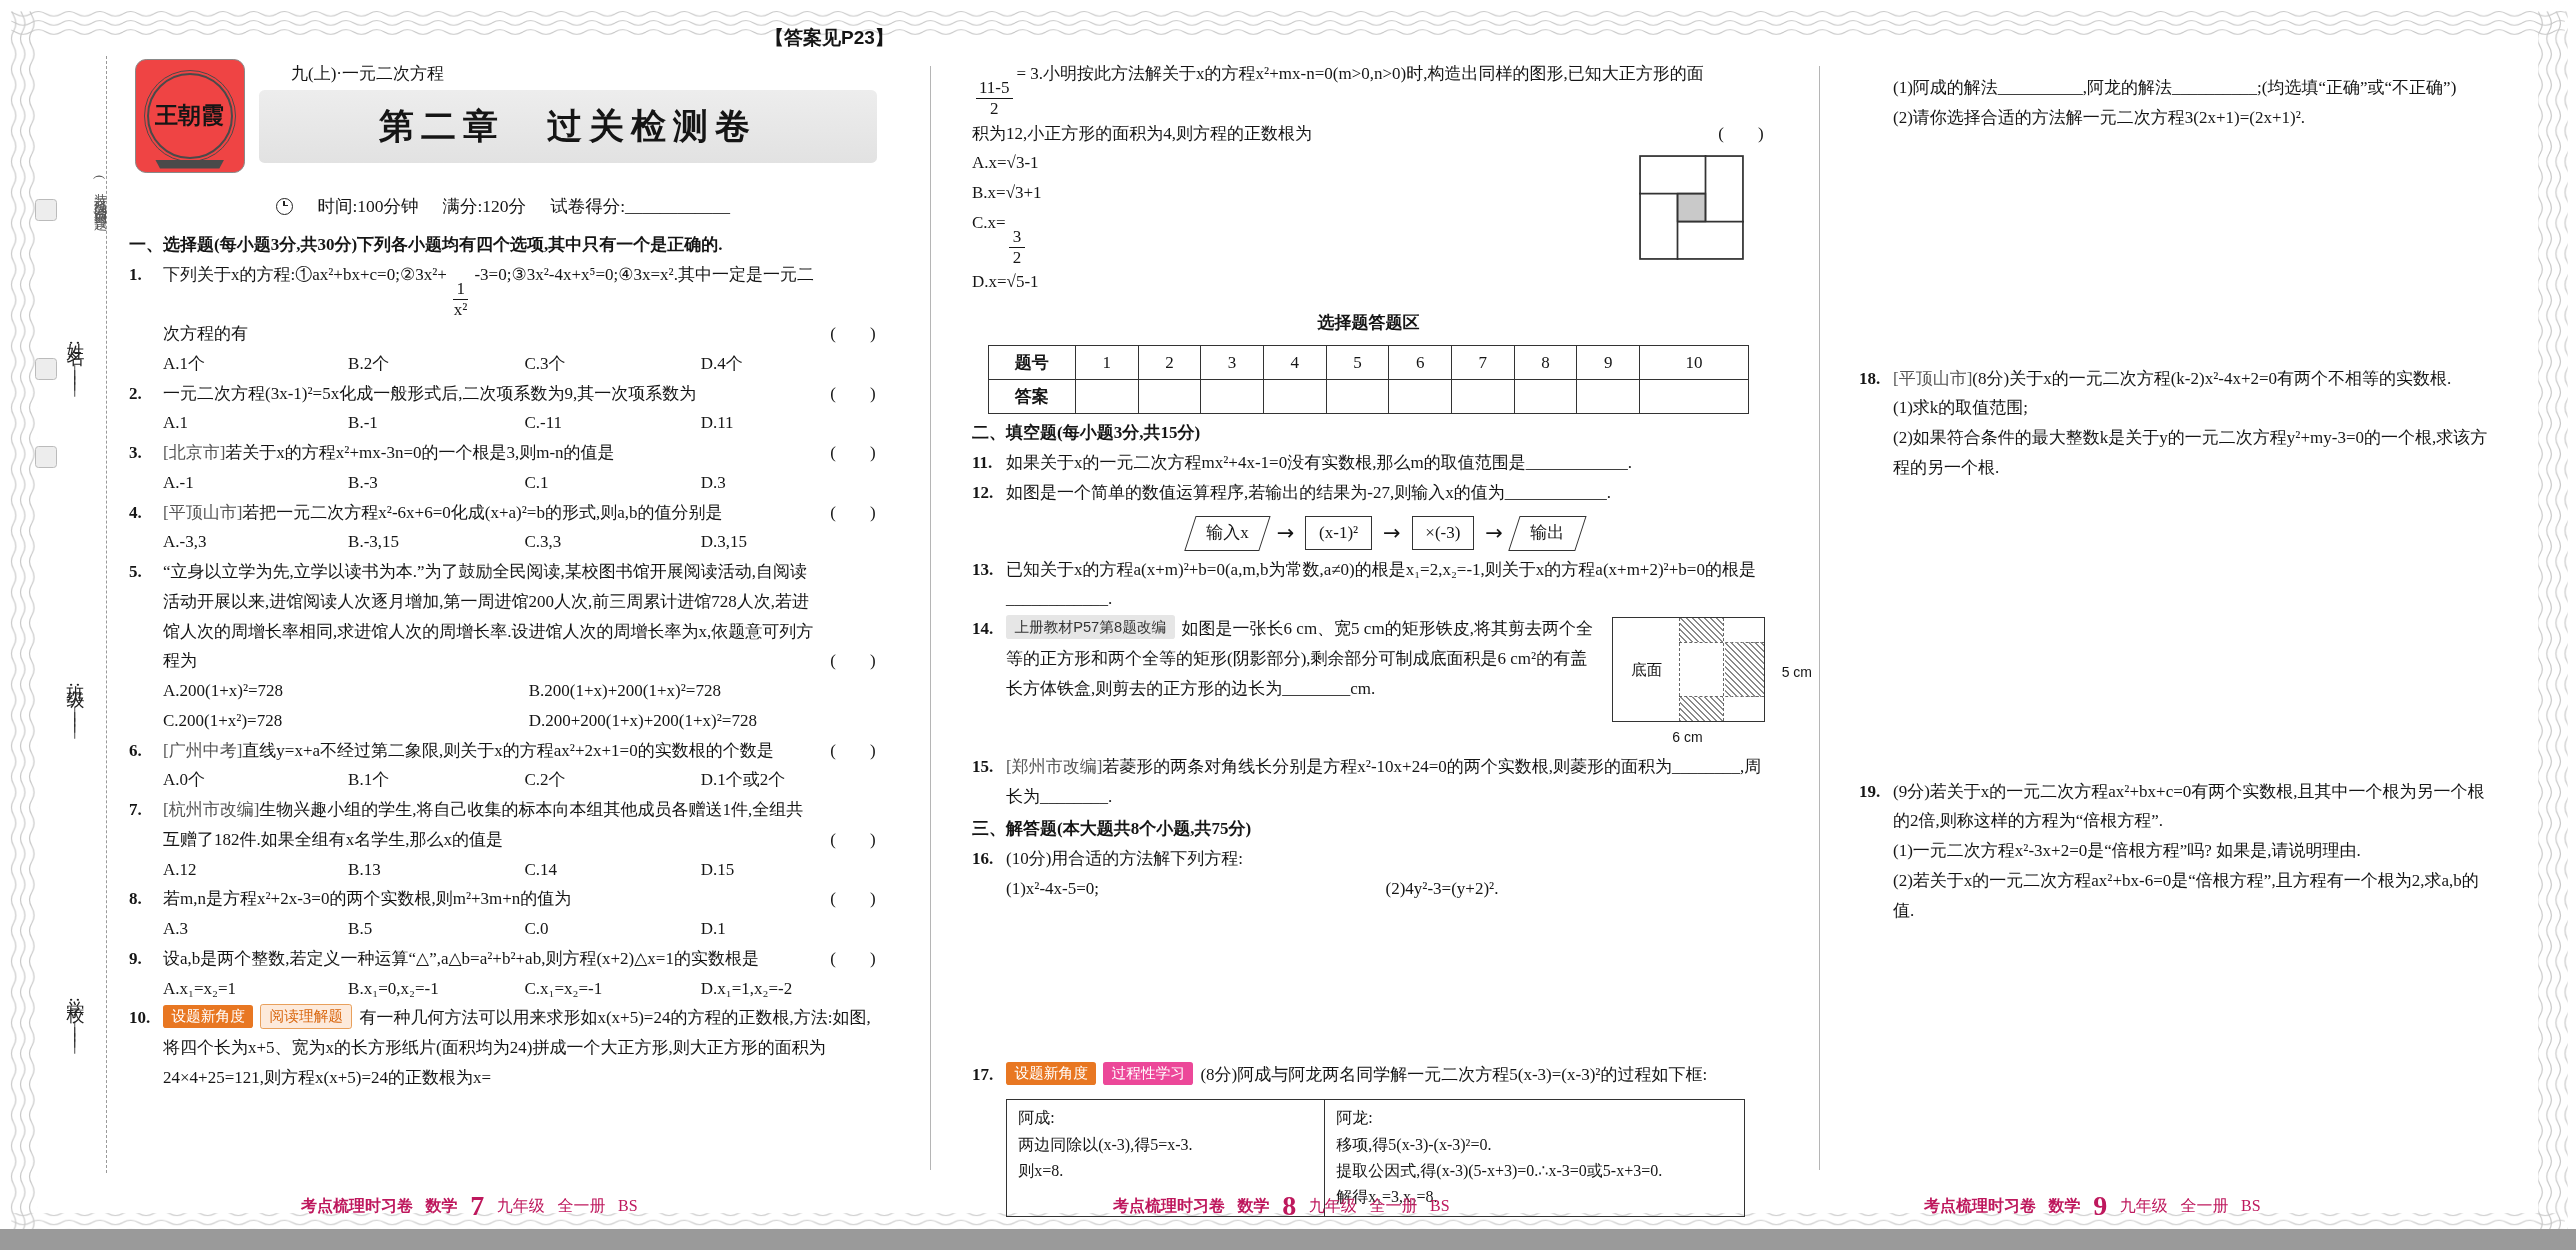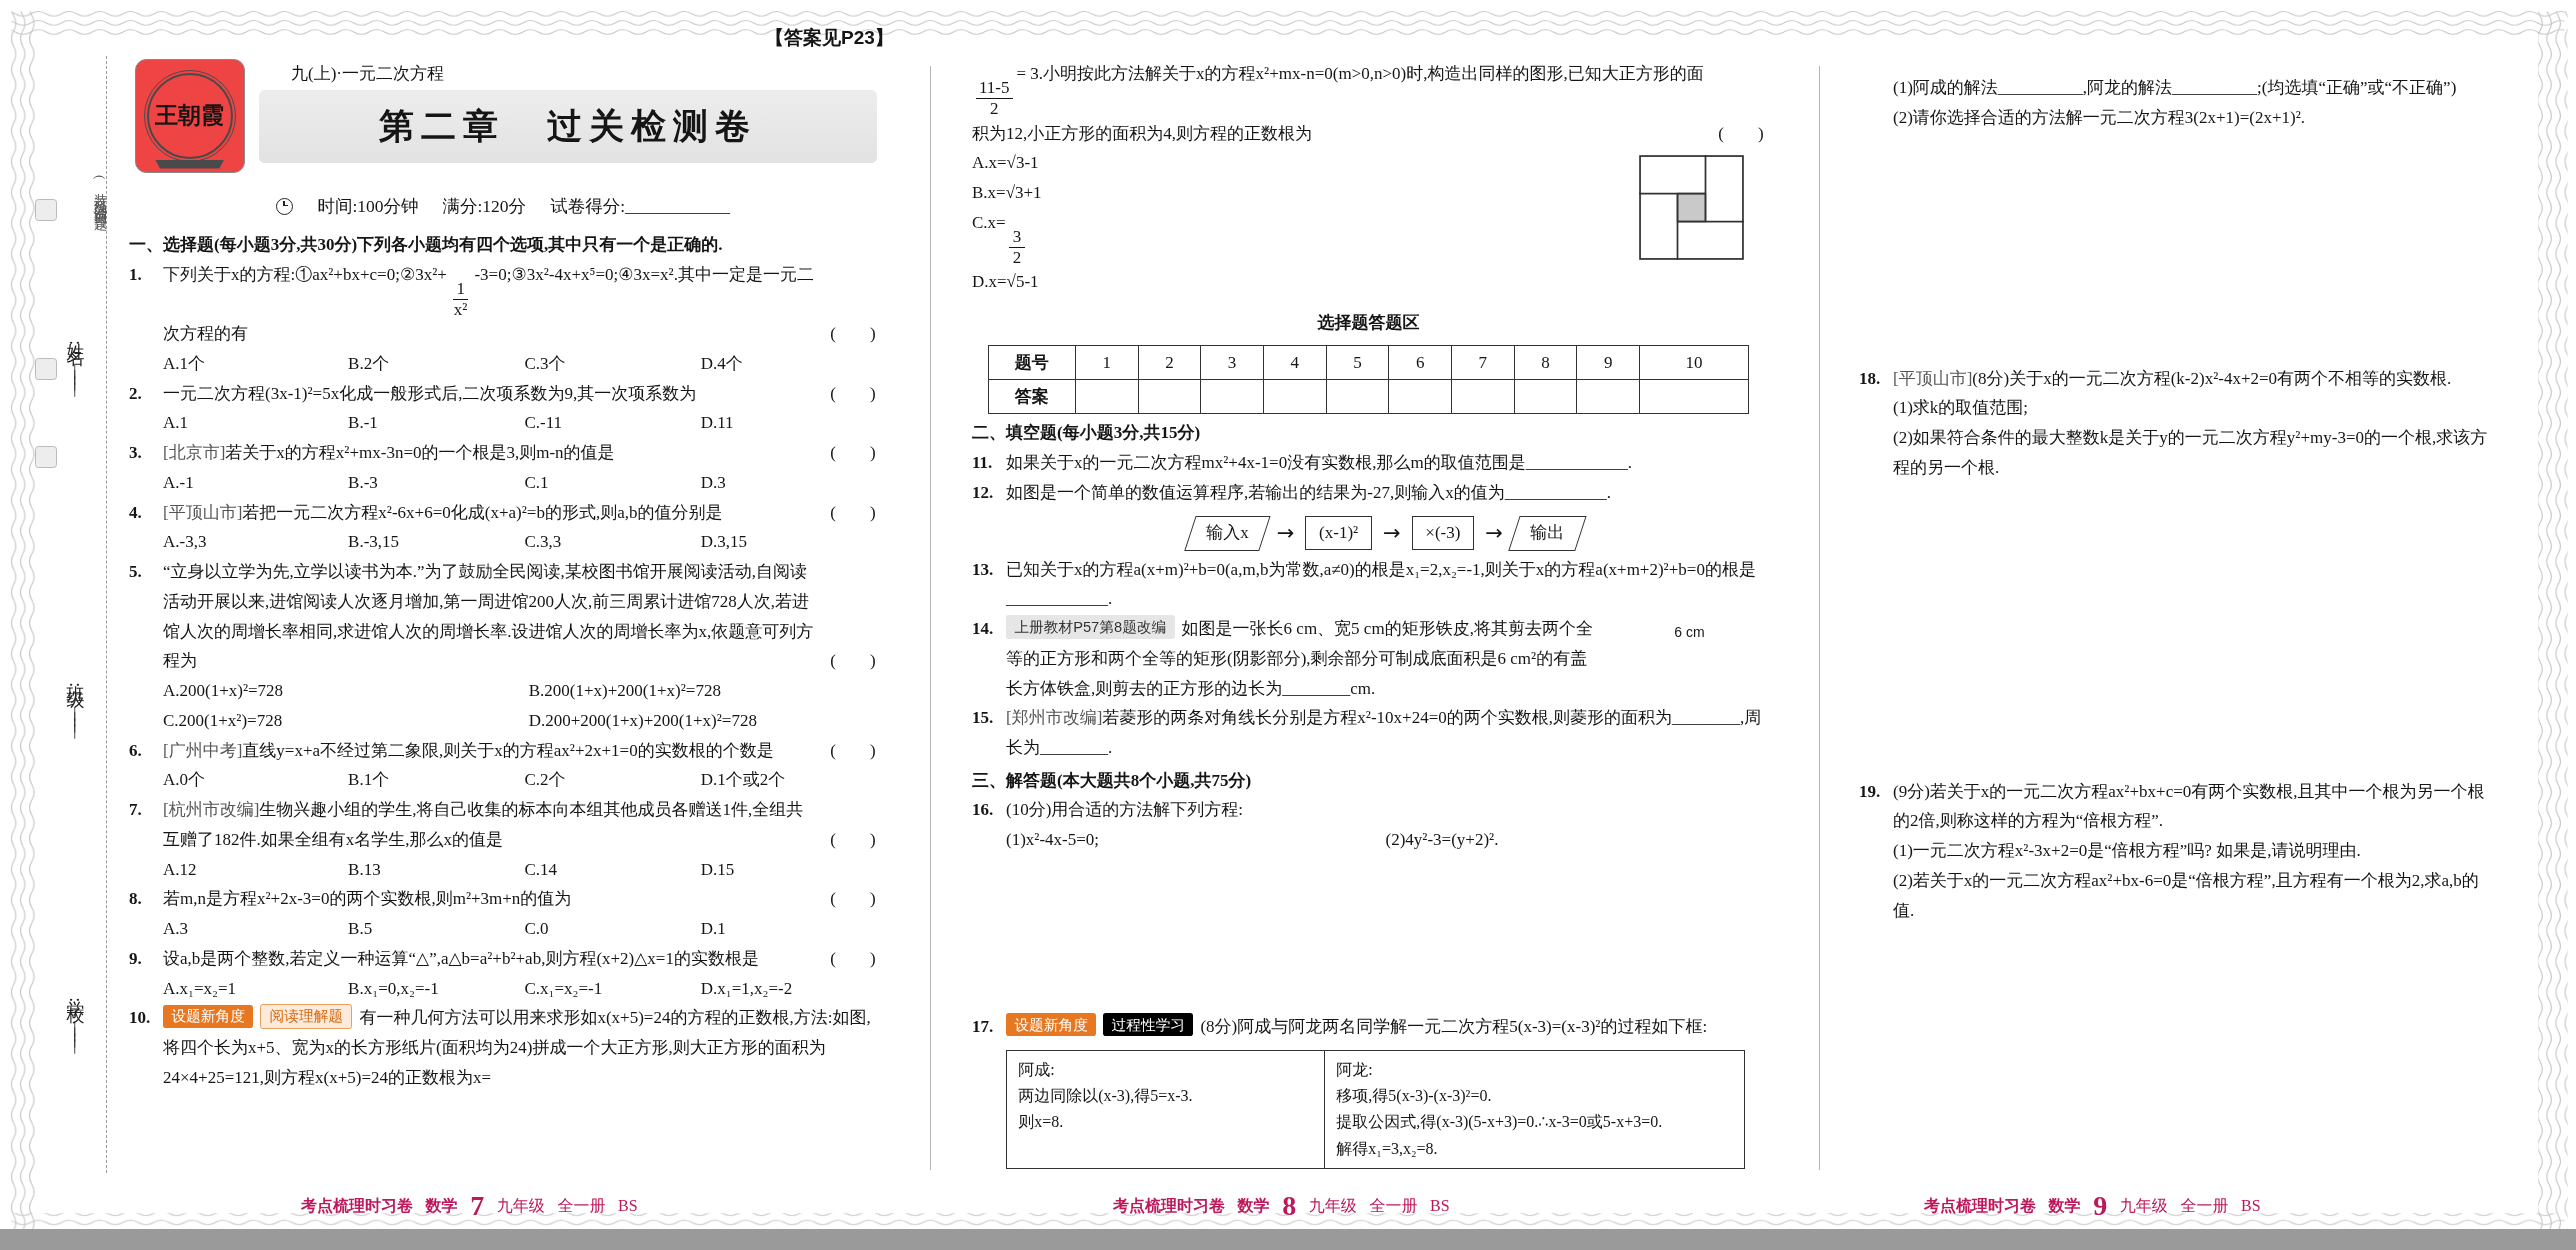--- a/index.html
+++ b/index.html
@@ -48,21 +48,21 @@
   .stem{position:relative;padding-right:60px;}
   .stem.nopad{padding-right:0;}
   .brk{position:absolute;right:1.4px;bottom:0;}
   .opts4{display:grid;grid-template-columns:1.05fr 1fr 1fr 1fr;}
   .opts2{display:grid;grid-template-columns:1.05fr 1fr;}
   .tag{color:#555;}
   .badge{display:inline-block;font-family:"Liberation Sans","DejaVu Sans",sans-serif;font-size:14.7px;line-height:1.5;
          padding:0.7px 8.4px;margin-right:7px;border-radius:2.8px;vertical-align:2.1px;}
   .badge.orange{background:#e87722;color:#fff;}
   .badge.soft{background:#fdeadb;color:#d9670f;border:0.7px solid #e8a05c;}
-  .badge.gray{background:#000000;color:#fff;}
+  .badge.gray{background:#ec4899;color:#fff;}
   .badge.lightgray{background:#e6e6e6;color:#333;}
   .frac{display:inline-flex;flex-direction:column;align-items:center;vertical-align:-0.85em;line-height:1.15;margin:0 3.5px;}
   .frac .fn{border-bottom:1.4px solid #151515;padding:0 3.5px;}
   .frac .fd{padding:0 3.5px;}
   
   .cont-row{display:flex;}
   .cont-opts{flex:1;}
   .pinwheel-wrap{flex:0 0 147px;display:flex;justify-content:center;padding-top:7px;}
   .ans-title{text-align:center;font-weight:700;margin-top:11.2px;}
   .ans-table{width:96%;margin:7px auto 4.2px;border-collapse:collapse;text-align:center;font-size:17px;}
@@ -411,20 +411,31 @@
       <span class="qn">13.</span>
       <div class="qb">
         <div class="stem nopad">已知关于x的方程a(x+m)²+b=0(a,m,b为常数,a≠0)的根是x₁=2,x₂=-1,则关于x的方程a(x+m+2)²+b=0的根是____________.</div>
       </div>
     </div>
 
     <div class="q">
       <span class="qn">14.</span>
       <div class="qb">
         <div class="tin">
+          <div class="tin-rect">
+            <div class="tin-v1"></div>
+            <div class="tin-v2"></div>
+            <div class="tin-h1"></div>
+            <div class="tin-h2"></div>
+            <div class="hatch hz1"></div>
+            <div class="hatch hz2"></div>
+            <div class="hatch hz3"></div>
+            <span class="tin-label">底面</span>
+            <span class="dim-h">5 cm</span>
+          </div>
           <span class="dim-w">6 cm</span>
         </div>
         <div class="stem nopad">
           <span class="badge lightgray">上册教材P57第8题改编</span><span>如图是一张长6 cm、宽5 cm的矩形铁皮,将其剪去两个全等的正方形和两个全等的矩形(阴影部分),剩余部分可制成底面积是6 cm²的有盖长方体铁盒,则剪去的正方形的边长为________cm.</span>
         </div>
       </div>
     </div>
 
     <div class="q">
       <span class="qn">15.</span>

